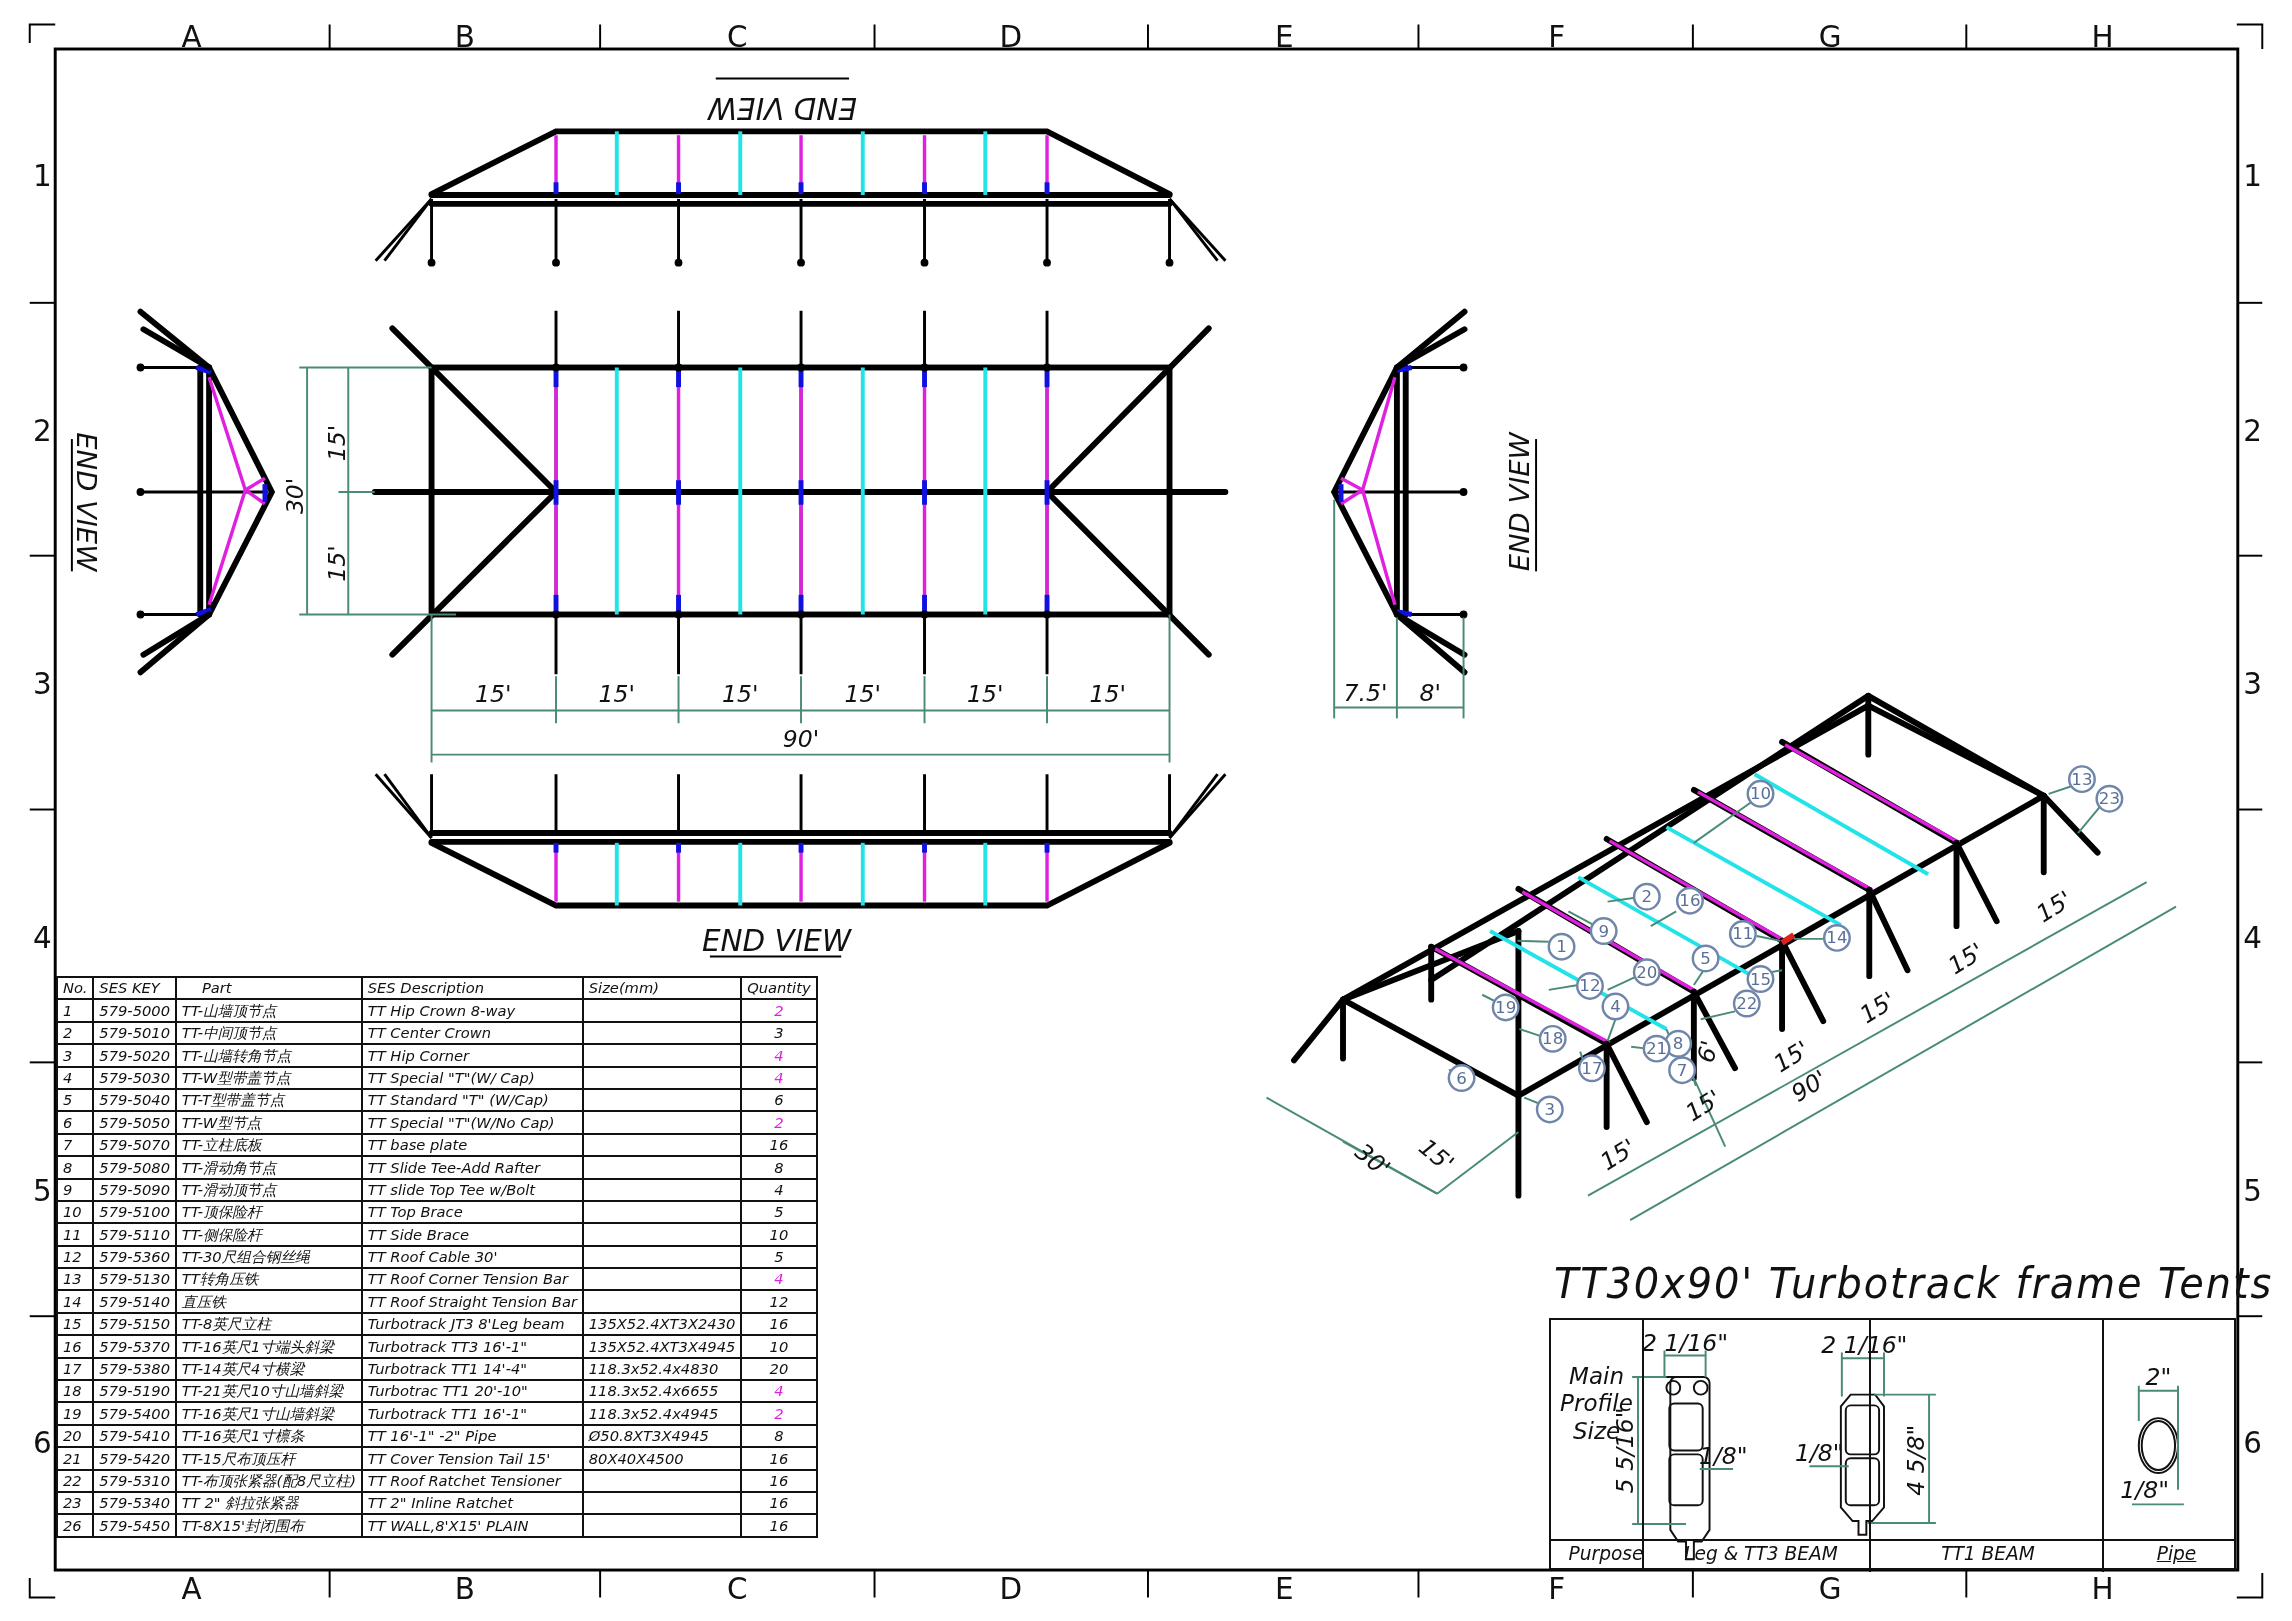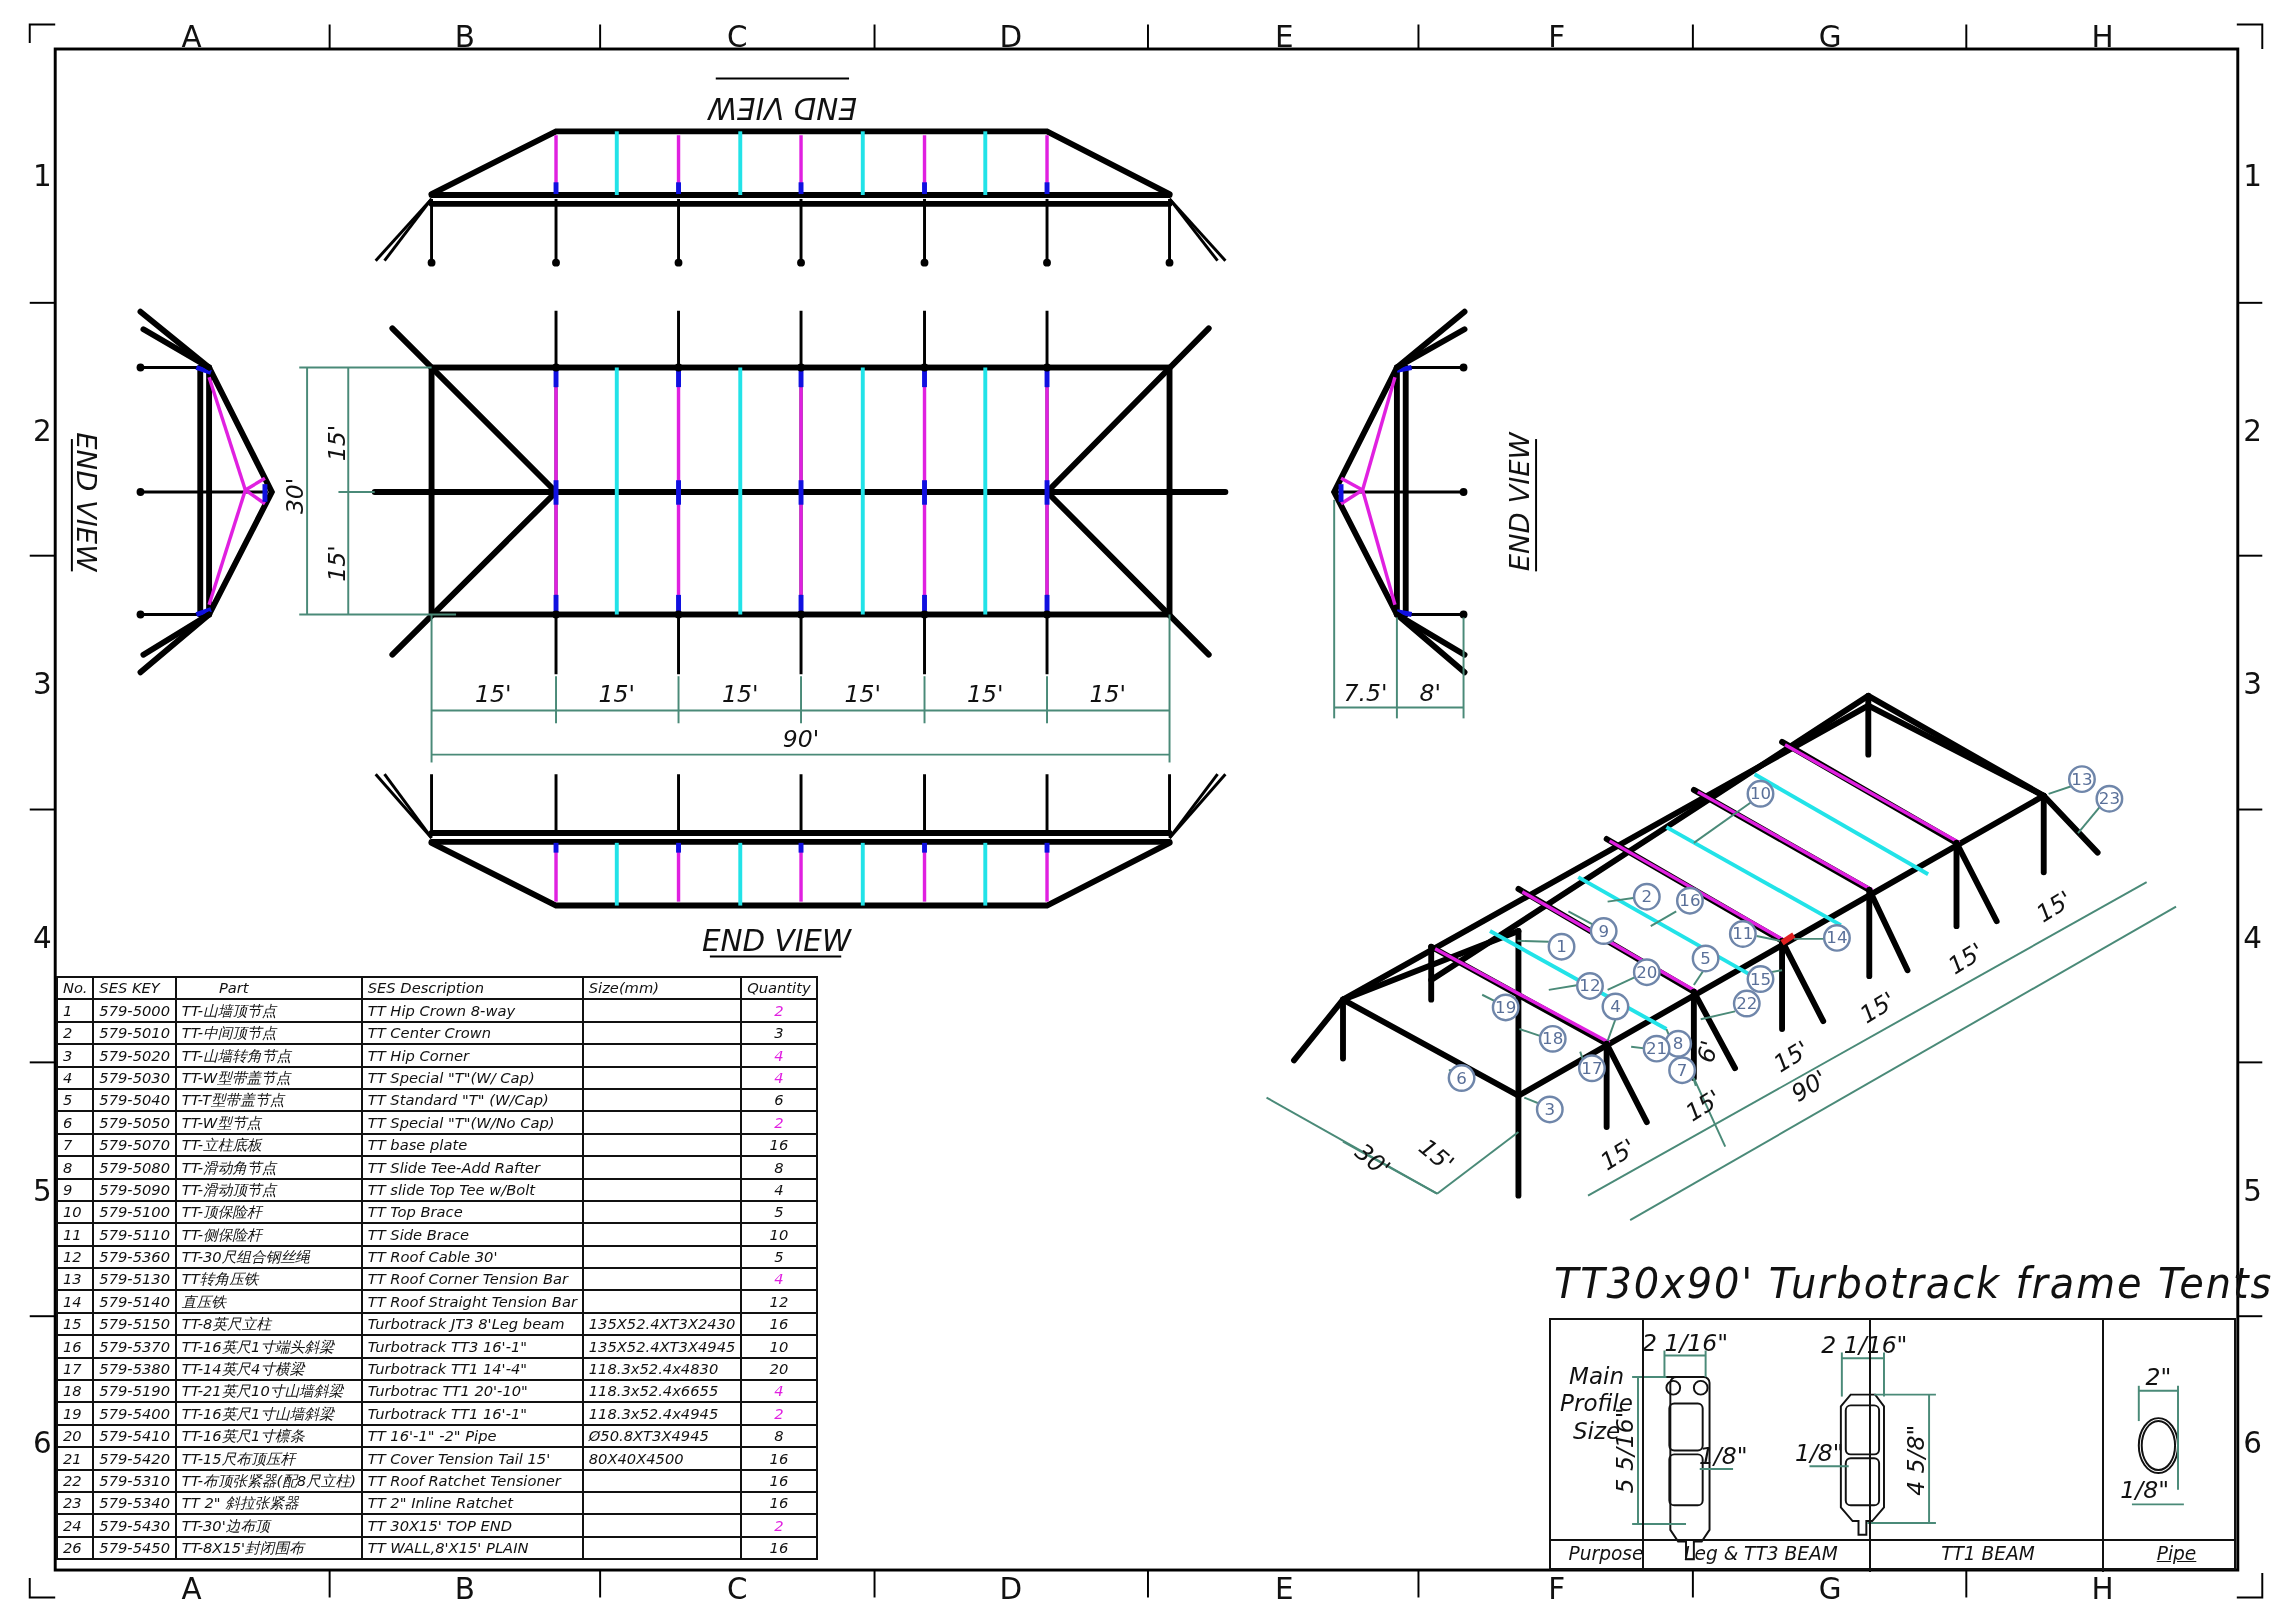--- a/index.html
+++ b/index.html
@@ -577,21 +577,21 @@
     <text class="dimt" x="2202" y="1413" font-size="11" text-anchor="middle">2"</text>
     <text class="dimt" x="2188" y="1529" font-size="11" text-anchor="middle">1/8"</text>
   </g>
 </svg>
 
 <table class="parts">
   <thead>
     <tr>
       <th style="width:27.4px">No.</th>
       <th style="width:76px">SES KEY</th>
-      <th style="width:137px;padding-left:42px">Part</th>
+      <th style="width:137px;padding-left:25px">Part</th>
       <th style="width:202px">SES Description</th>
       <th style="width:149px">Size(mm)</th>
       <th style="width:39px">Quantity</th>
     </tr>
   </thead>
   <tbody id="parts-body">
       <tr>
         <td>1</td>
         <td>579-5000</td>
         <td>TT-山墙顶节点</td>
@@ -767,28 +767,20 @@
         <td></td>
         <td class="q">16</td>
       </tr>
       <tr>
         <td>23</td>
         <td>579-5340</td>
         <td>TT 2" 斜拉张紧器</td>
         <td>TT 2" Inline Ratchet</td>
         <td></td>
         <td class="q">16</td>
-      </tr>
-      <tr>
-        <td>24</td>
-        <td>579-5430</td>
-        <td>TT-30'边布顶</td>
-        <td>TT 30X15' TOP END</td>
-        <td></td>
-        <td class="q mq">2</td>
       </tr>
       <tr>
         <td>26</td>
         <td>579-5450</td>
         <td>TT-8X15'封闭围布</td>
         <td>TT WALL,8'X15' PLAIN</td>
         <td></td>
         <td class="q">16</td>
       </tr>
     </tbody>

